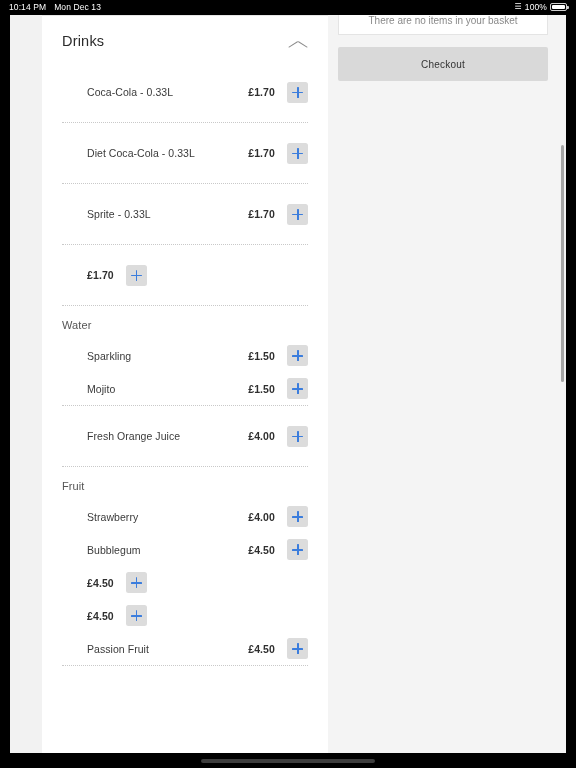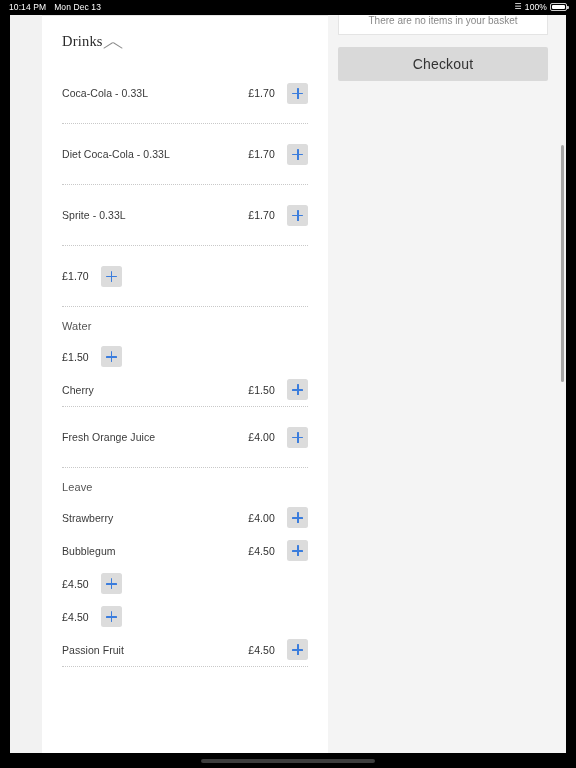--- a/index.html
+++ b/index.html
@@ -48,49 +48,49 @@
   }
 
   #menu-card {
     position: absolute; left: 32px; top: 0;
     width: 286px; height: 738px;
     background: #ffffff;
     border-top: 1px solid #e6e6e6;
   }
 
   .section-header {
-    display: flex; align-items: center; 
+    display: flex; align-items: center; justify-content: space-between;
     padding: 17px 20px 13px 20px;
-    font-family: Liberation Serif, serif;
   }
   .section-title { font-size: 14.5px; color: #2b2b2b; font-weight: 400; letter-spacing: .2px; }
   .chevron-up { width: 20px; height: 12px; position: relative; }
   .chevron-up::before, .chevron-up::after {
     content: ""; position: absolute; top: 6px; width: 11px; height: 1.4px;
     background: #8c8c8c; border-radius: 1px;
   }
   .chevron-up::before { left: -1px; transform: rotate(-32deg); transform-origin: right center; }
   .chevron-up::after  { right: -1px; transform: rotate(32deg); transform-origin: left center; }
 
   .group { padding: 0 20px; }
   .group-label {
     font-size: 11px; color: #555; padding: 13px 0 8px 0; letter-spacing: .1px;
   }
 
   .item-row {
     display: flex; align-items: center;
     min-height: 33px;
     padding: 0;
+    margin-left: 25px;
   }
   .item-row.tall { min-height: 60px; }
   .item-name {
     flex: 1; font-size: 10.5px; color: #3a3a3a; letter-spacing: .05px;
   }
   .item-price {
-    font-size: 10.5px; color: #2f2f2f; font-weight: 400; letter-spacing: .1px;
+    font-size: 10.5px; color: #2f2f2f; font-weight: 700; letter-spacing: .1px;
     margin-right: 12px; white-space: nowrap;
   }
   .add-btn {
     width: 21px; height: 21px; flex: 0 0 21px;
     background: #dcdcdc; border-radius: 2.5px;
     position: relative; cursor: pointer;
   }
   .add-btn::before, .add-btn::after {
     content: ""; position: absolute; background: #3b7ddd; border-radius: .5px;
   }
@@ -116,21 +116,21 @@
     padding-bottom: 8px;
   }
   #basket-empty-text { font-size: 10px; color: #8a8a8a; }
   #checkout-button {
     position: absolute; left: 10px; top: 32px;
     width: 210px; height: 34px;
     background: #d9d9d9; border-radius: 2px;
     display: flex; align-items: center; justify-content: center;
     cursor: pointer;
   }
-  #checkout-button span { font-size: 14px; color: #333; letter-spacing: .2px; }
+  #checkout-button span { font-size: 10px; color: #333; letter-spacing: .2px; }
   #note-link {
     position: absolute; left: 0; top: 73px; width: 230px;
     text-align: center; font-size: 10px; color: #7d7d7d; cursor: pointer;
   }
 
   
   #page-scrollbar {
     position: absolute; right: 2px; top: 130px;
     width: 3px; height: 237px;
     background: #a6a6a6; border-radius: 2px;
@@ -194,40 +194,41 @@
               <div class="divider"></div>
               <div class="item-row tall">
                 <div class="item-price">£1.70</div>
                 <div class="add-btn"></div>
               </div>
             </div>
             <div class="divider" style="margin: 0px 20px;"></div>
             <div class="group">
               <div class="group-label">Water</div>
               <div class="item-row">
+                <div class="item-name">Sparkling</div>
                 <div class="item-price">£1.50</div>
                 <div class="add-btn"></div>
               </div>
               <div class="item-row">
-                <div class="item-name">Cherry</div>
+                <div class="item-name">Mojito</div>
                 <div class="item-price">£1.50</div>
                 <div class="add-btn"></div>
               </div>
             </div>
             <div class="divider" style="margin: 0px 20px;"></div>
             <div class="group">
               <div class="item-row tall">
                 <div class="item-name">Fresh Orange Juice</div>
                 <div class="item-price">£4.00</div>
                 <div class="add-btn"></div>
               </div>
             </div>
             <div class="divider" style="margin: 0px 20px;"></div>
             <div class="group">
-              <div class="group-label">Leave</div>
+              <div class="group-label">Fruit</div>
               <div class="item-row">
                 <div class="item-name">Strawberry</div>
                 <div class="item-price">£4.00</div>
                 <div class="add-btn"></div>
               </div>
               <div class="item-row">
                 <div class="item-name">Bubblegum</div>
                 <div class="item-price">£4.50</div>
                 <div class="add-btn"></div>
               </div>

